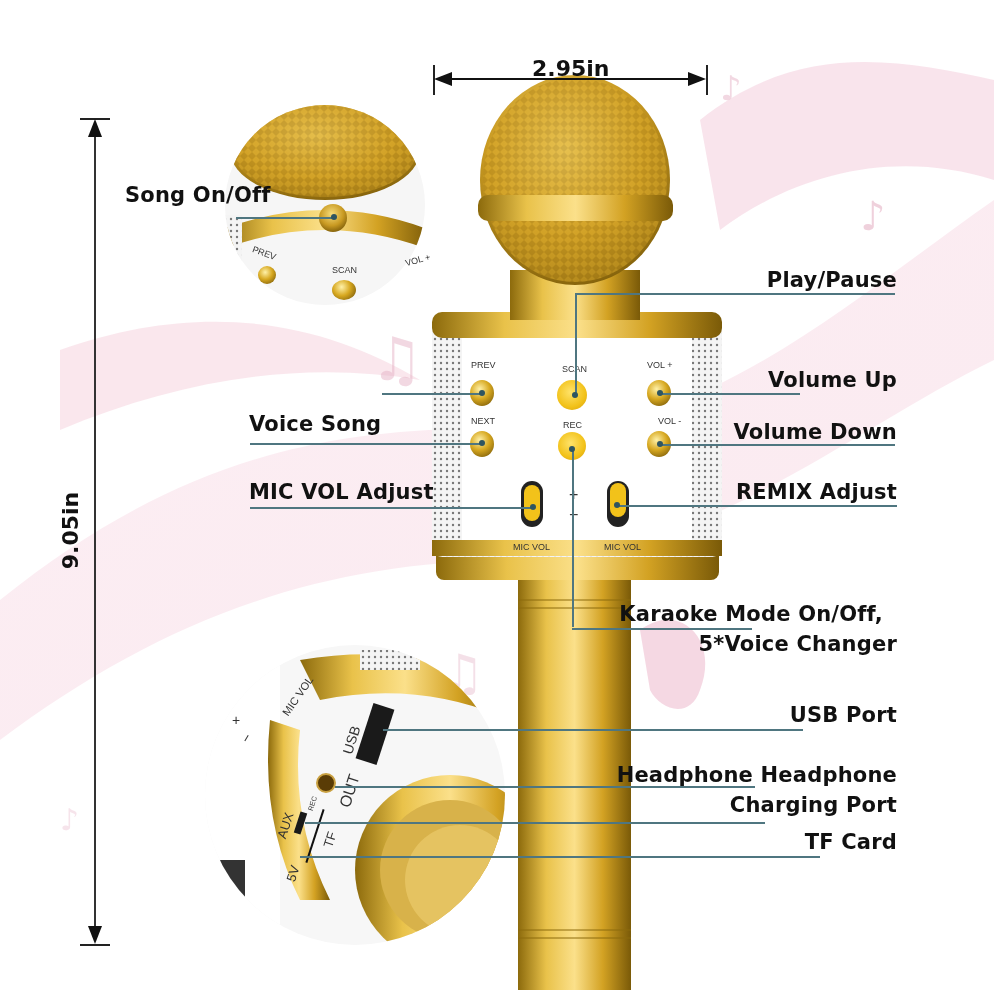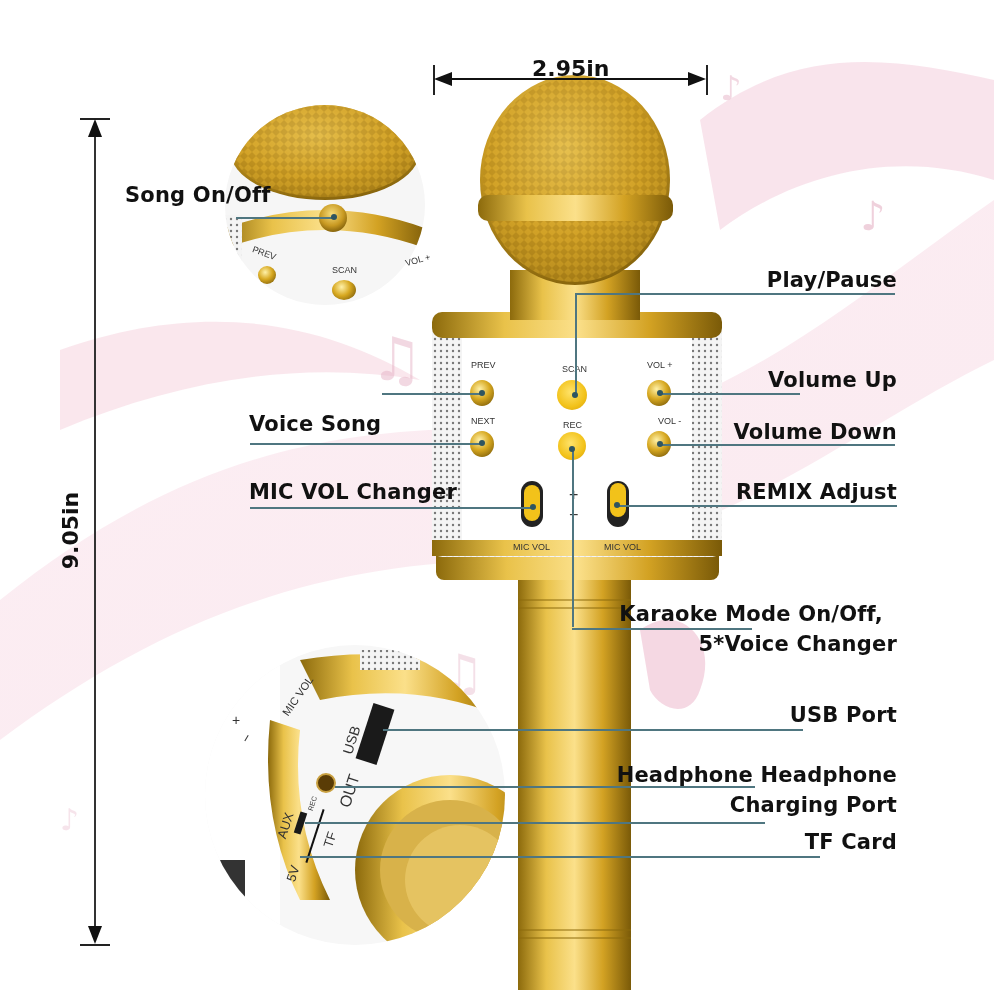--- a/index.html
+++ b/index.html
@@ -199,21 +199,21 @@
   <div class="dot" style="left:569px;top:446px;"></div>
   <div class="line" style="left:572px;top:628px;width:180px;"></div>
   <div class="line" style="left:383px;top:729px;width:420px;"></div>
   <div class="line" style="left:335px;top:786px;width:420px;"></div>
   <div class="line" style="left:305px;top:822px;width:460px;"></div>
   <div class="line" style="left:300px;top:856px;width:520px;"></div>
 </div>
 
 <div class="lbl" style="left:125px;top:183px;">Song On/Off</div>
 <div class="lbl" style="left:249px;top:412px;">Voice Song</div>
-<div class="lbl" style="left:249px;top:480px;">MIC VOL Changer</div>
+<div class="lbl" style="left:249px;top:480px;">MIC VOL Adjust</div>
 
 <div class="lbl right" style="right:97px;top:268px;">Play/Pause</div>
 <div class="lbl right" style="right:97px;top:368px;">Volume Up</div>
 <div class="lbl right" style="right:97px;top:420px;">Volume Down</div>
 <div class="lbl right" style="right:97px;top:480px;">REMIX Adjust</div>
 <div class="lbl right" style="right:111px;top:602px;">Karaoke Mode On/Off,</div>
 <div class="lbl right" style="right:97px;top:632px;">5*Voice Changer</div>
 <div class="lbl right" style="right:97px;top:703px;">USB Port</div>
 <div class="lbl right" style="right:97px;top:763px;">Headphone Headphone</div>
 <div class="lbl right" style="right:97px;top:793px;">Charging Port</div>

